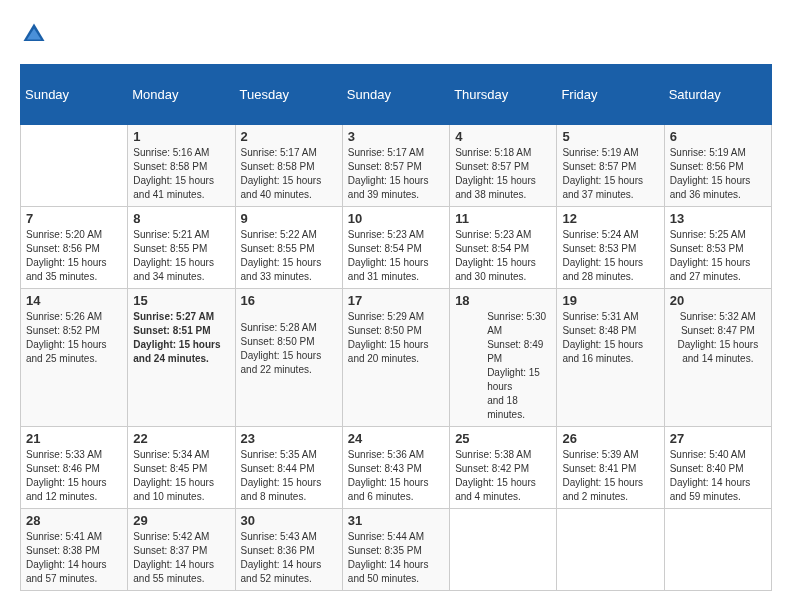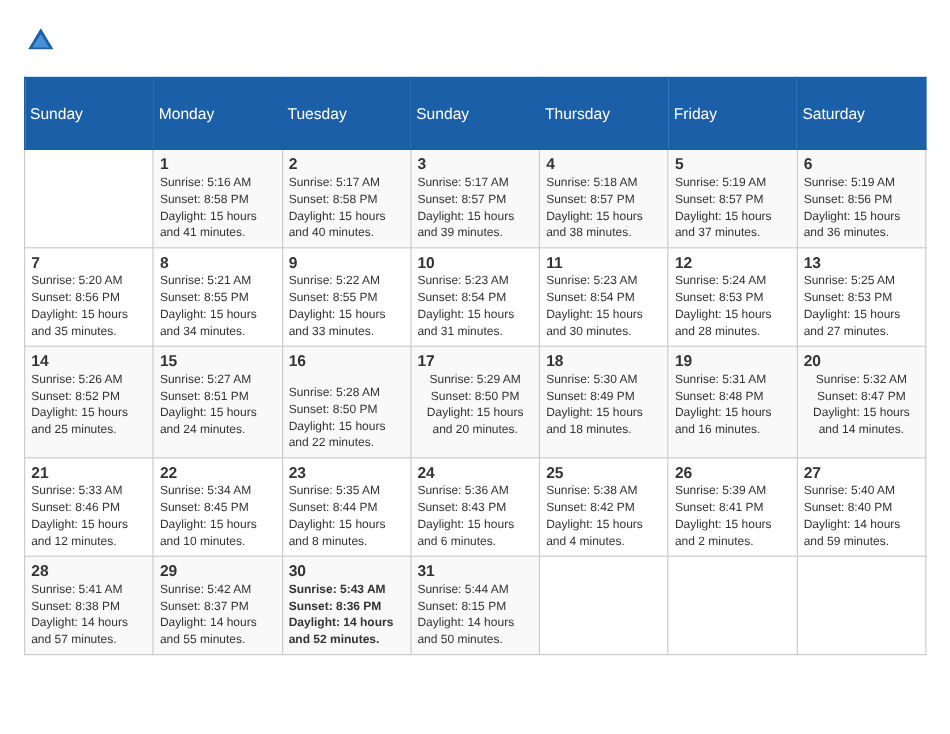--- a/index.html
+++ b/index.html
@@ -221,42 +221,42 @@
       <tr>
         <td>
           <span class="day-number">14</span>
           <div class="day-info" style="white-space: pre-line;">Sunrise: 5:26 AM
 Sunset: 8:52 PM
 Daylight: 15 hours
 and 25 minutes.</div>
         </td>
         <td>
           <span class="day-number">15</span>
-          <div class="day-info" style="white-space: pre-line;">Sunrise: 5:27 AM
+          <div class="day-info" style="white-space: pre-line; font-weight: bold;">Sunrise: 5:27 AM
 Sunset: 8:51 PM
 Daylight: 15 hours
 and 24 minutes.</div>
         </td>
         <td>
           <span class="day-number">16</span>
           <div class="day-info" style="white-space: pre-line; margin-top: 13px;">Sunrise: 5:28 AM
 Sunset: 8:50 PM
 Daylight: 15 hours
 and 22 minutes.</div>
         </td>
         <td>
           <span class="day-number">17</span>
-          <div class="day-info" style="white-space: pre-line; text-align: center;">Sunrise: 5:29 AM
+          <div class="day-info" style="white-space: pre-line;">Sunrise: 5:29 AM
 Sunset: 8:50 PM
 Daylight: 15 hours
 and 20 minutes.</div>
         </td>
         <td>
           <span class="day-number">18</span>
-          <div class="day-info" style="white-space: pre-line;">Sunrise: 5:30 AM
+          <div class="day-info" style="white-space: pre-line; margin-left: 32px;">Sunrise: 5:30 AM
 Sunset: 8:49 PM
 Daylight: 15 hours
 and 18 minutes.</div>
         </td>
         <td>
           <span class="day-number">19</span>
           <div class="day-info" style="white-space: pre-line;">Sunrise: 5:31 AM
 Sunset: 8:48 PM
 Daylight: 15 hours
 and 16 minutes.</div>
@@ -330,29 +330,29 @@
         </td>
         <td>
           <span class="day-number">29</span>
           <div class="day-info" style="white-space: pre-line;">Sunrise: 5:42 AM
 Sunset: 8:37 PM
 Daylight: 14 hours
 and 55 minutes.</div>
         </td>
         <td>
           <span class="day-number">30</span>
-          <div class="day-info" style="white-space: pre-line; font-weight: bold;">Sunrise: 5:43 AM
+          <div class="day-info" style="white-space: pre-line;">Sunrise: 5:43 AM
 Sunset: 8:36 PM
 Daylight: 14 hours
 and 52 minutes.</div>
         </td>
         <td>
           <span class="day-number">31</span>
           <div class="day-info" style="white-space: pre-line;">Sunrise: 5:44 AM
-Sunset: 8:15 PM
+Sunset: 8:35 PM
 Daylight: 14 hours
 and 50 minutes.</div>
         </td>
         <td class="empty-cell"></td>
         <td class="empty-cell"></td>
         <td class="empty-cell"></td>
       </tr>
     </tbody>
 </table>
 

